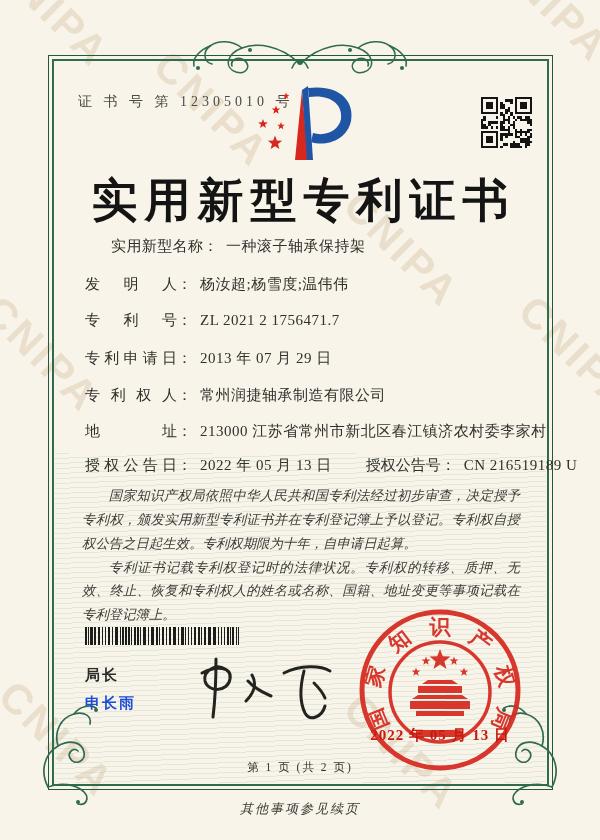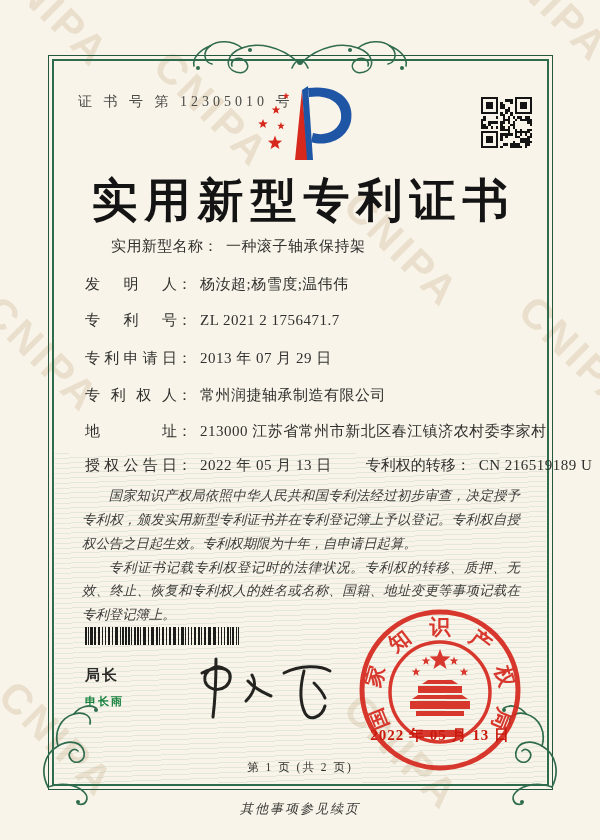--- a/index.html
+++ b/index.html
@@ -53,21 +53,21 @@
     text-align:justify;
   }
   .bodytext p{ margin:0; text-indent:2em; }
   .barcode{ position:absolute; left:85px; top:627px; width:157px; height:18px; }
   
   .sig-title{ position:absolute; left:85px; top:666px;
     font-family:"Liberation Sans","DejaVu Sans",sans-serif;
     font-weight:bold; font-size:15px; color:#2c2c2a; letter-spacing:2px;}
   .sig-name{ position:absolute; left:85px; top:694px;
     font-family:"Liberation Sans","DejaVu Sans",sans-serif;
-    font-weight:bold; font-size:11px; color:#15803d; letter-spacing:2px;}
+    font-weight:bold; font-size:15px; color:#1d4ed8; letter-spacing:2px;}
   .sig-hand{ position:absolute; left:172px; top:645px; width:170px; height:85px; }
   
   .seal{ position:absolute; left:352px; top:602px; width:176px; height:176px; opacity:.92;}
   .seal-date{
     position:absolute; left:352px; top:726px; width:176px; text-align:center;
     font-size:15px; font-weight:bold; color:#c9190d; letter-spacing:1px; white-space:nowrap;
   }
   .page-num{
     position:absolute; left:0; top:760px; width:100%; text-align:center;
     font-size:11.5px; color:#34342f; letter-spacing:2px;
@@ -302,21 +302,21 @@
   <div class="frow" style="top:349px;">
     <span class="flabel">专利申请日</span><span class="fcolon">：</span><span class="fvalue">2013 年 07 月 29 日</span>
   </div>
   <div class="frow" style="top:386px;">
     <span class="flabel">专利权人</span><span class="fcolon">：</span><span class="fvalue">常州润捷轴承制造有限公司</span>
   </div>
   <div class="frow" style="top:422px;">
     <span class="flabel">地址</span><span class="fcolon">：</span><span class="fvalue">213000 江苏省常州市新北区春江镇济农村委李家村</span>
   </div>
   <div class="frow" style="top:456px;">
-    <span class="flabel">授权公告日</span><span class="fcolon">：</span><span class="fvalue">2022 年 05 月 13 日</span><span class="fpair2">专利权的转移</span><span class="fcolon">：</span><span class="fvalue">CN 216519189 U</span>
+    <span class="flabel">授权公告日</span><span class="fcolon">：</span><span class="fvalue">2022 年 05 月 13 日</span><span class="fpair2">授权公告号</span><span class="fcolon">：</span><span class="fvalue">CN 216519189 U</span>
   </div>
 
   <div class="bodytext">
     <p>国家知识产权局依照中华人民共和国专利法经过初步审查，决定授予专利权，颁发实用新型专利证书并在专利登记簿上予以登记。专利权自授权公告之日起生效。专利权期限为十年，自申请日起算。</p>
     <p>专利证书记载专利权登记时的法律状况。专利权的转移、质押、无效、终止、恢复和专利权人的姓名或名称、国籍、地址变更等事项记载在专利登记簿上。</p>
   </div>
 
   <svg id="barcode" class="barcode" viewBox="0 0 157 18" preserveAspectRatio="none">
       <rect x="0" y="0" width="2" height="18" fill="#1c1c1a"></rect>
       <rect x="3" y="0" width="1" height="18" fill="#1c1c1a"></rect>

